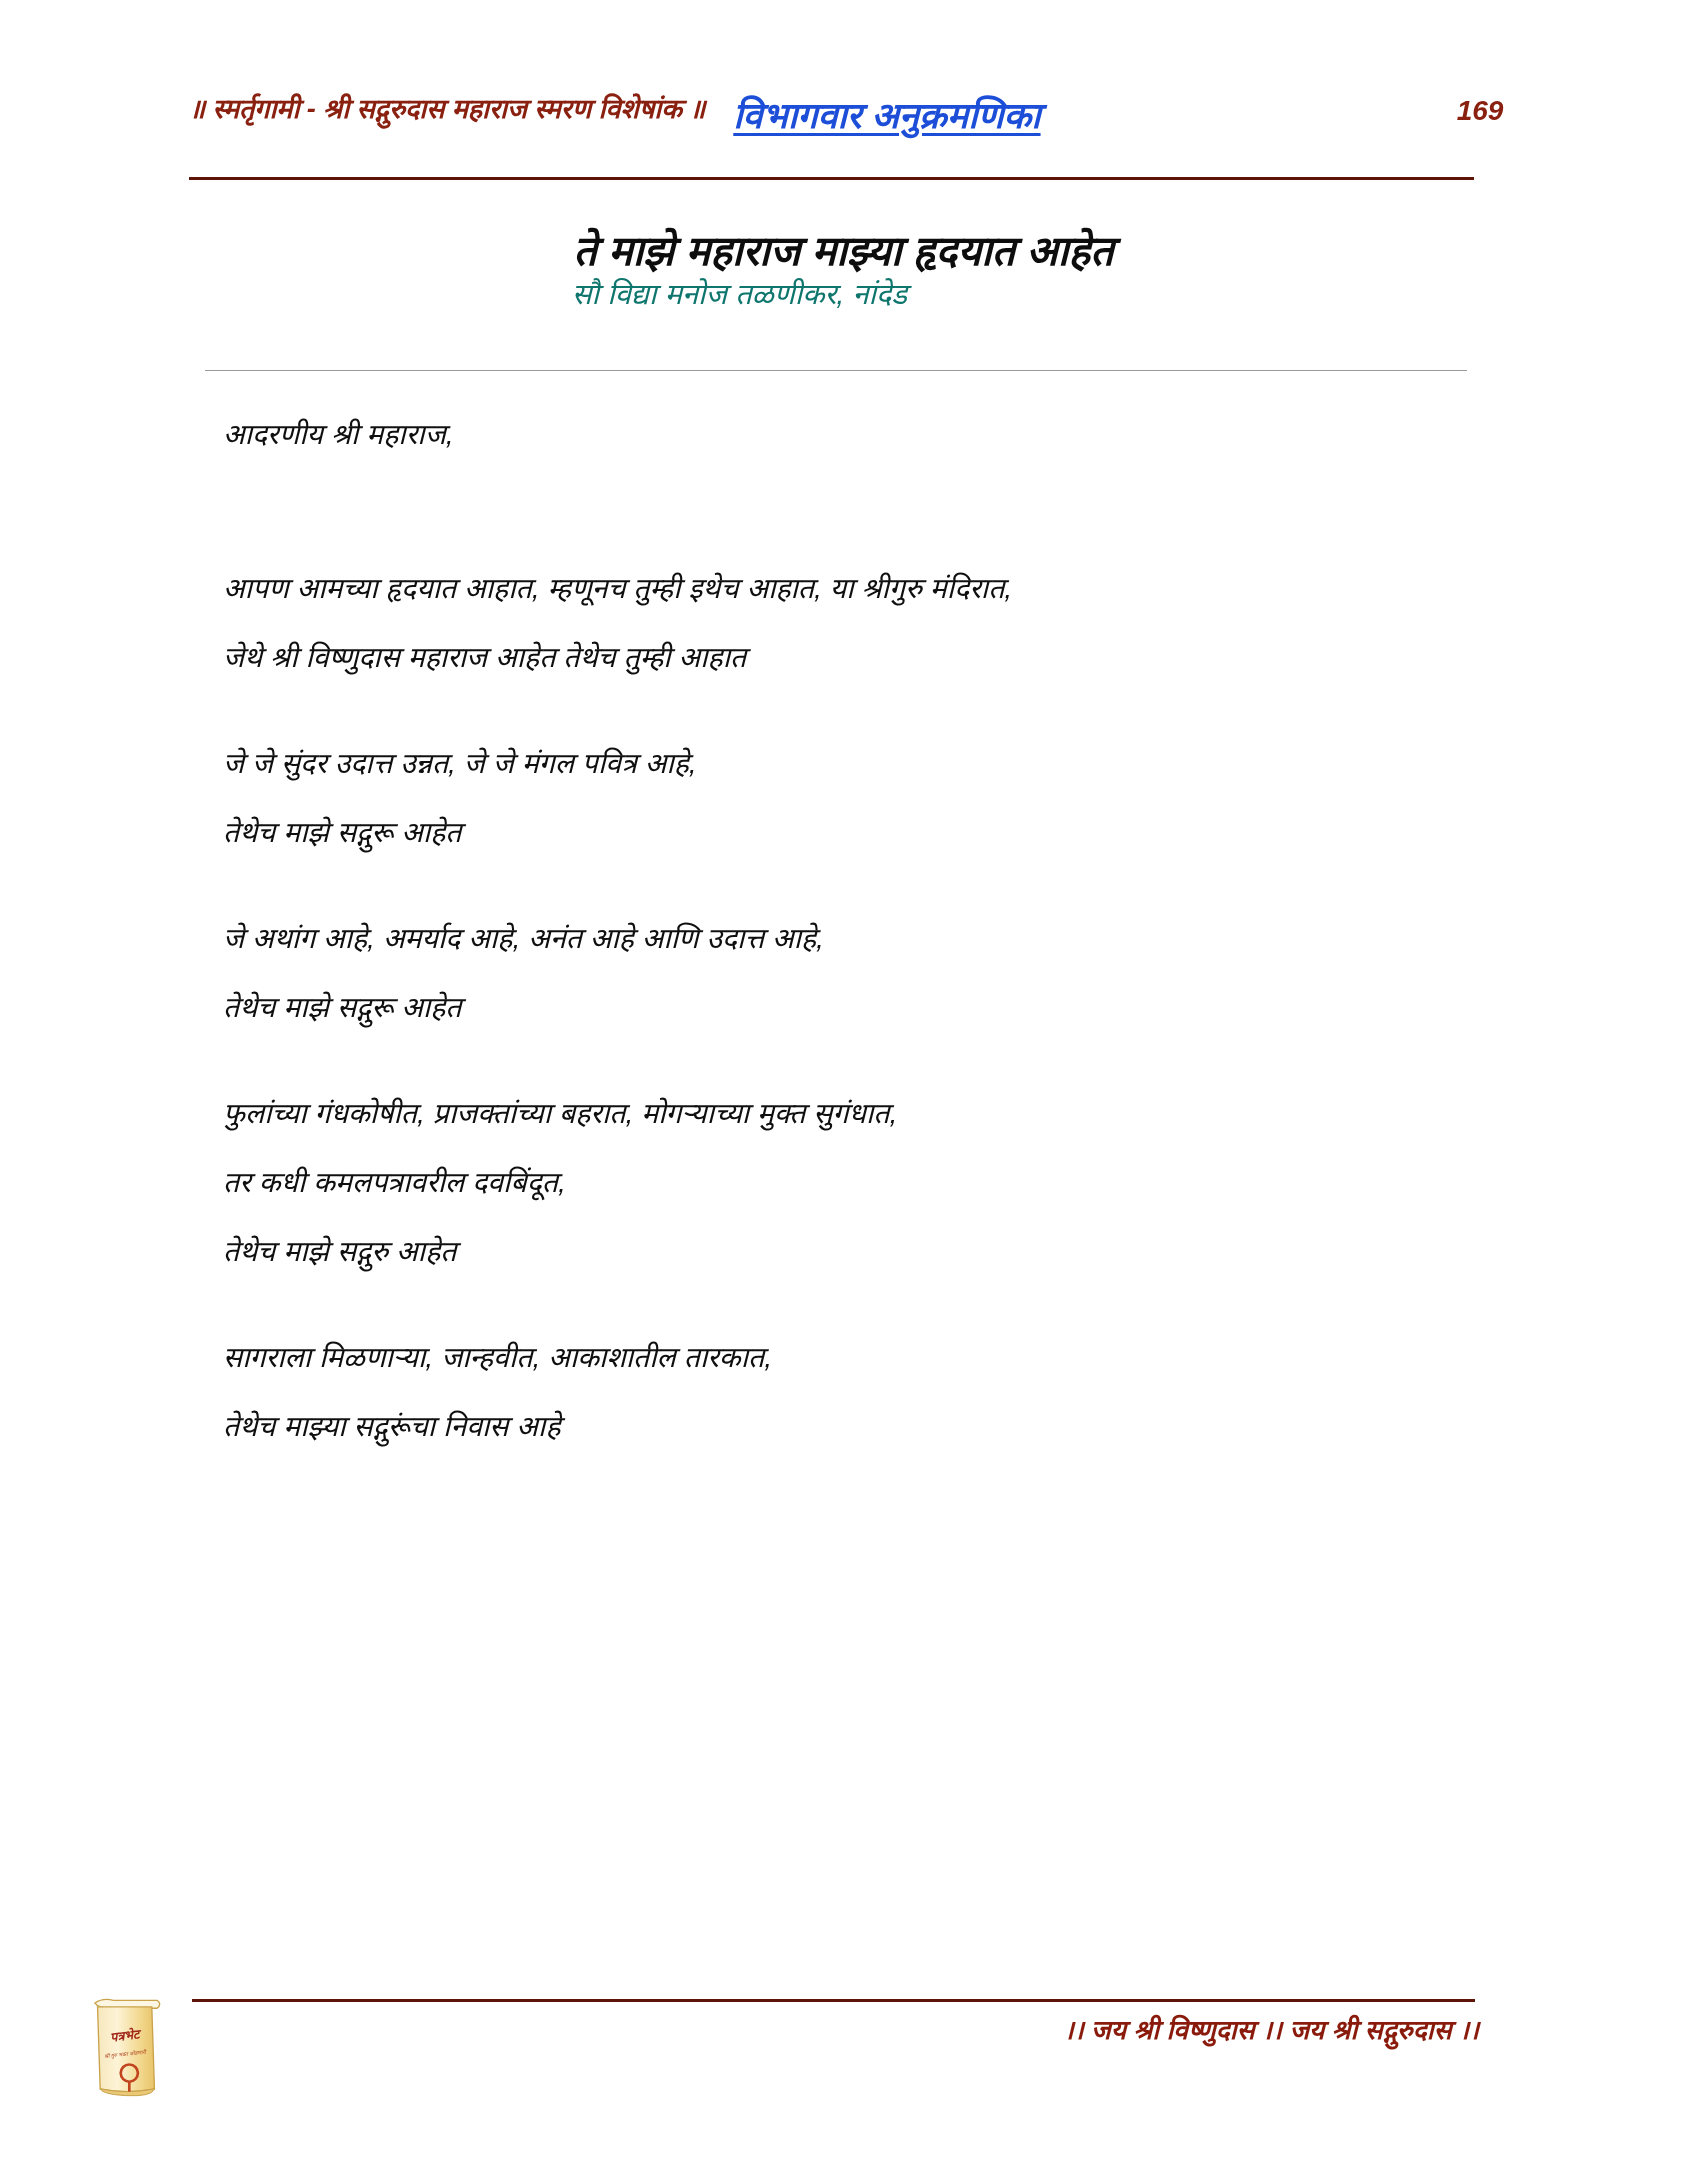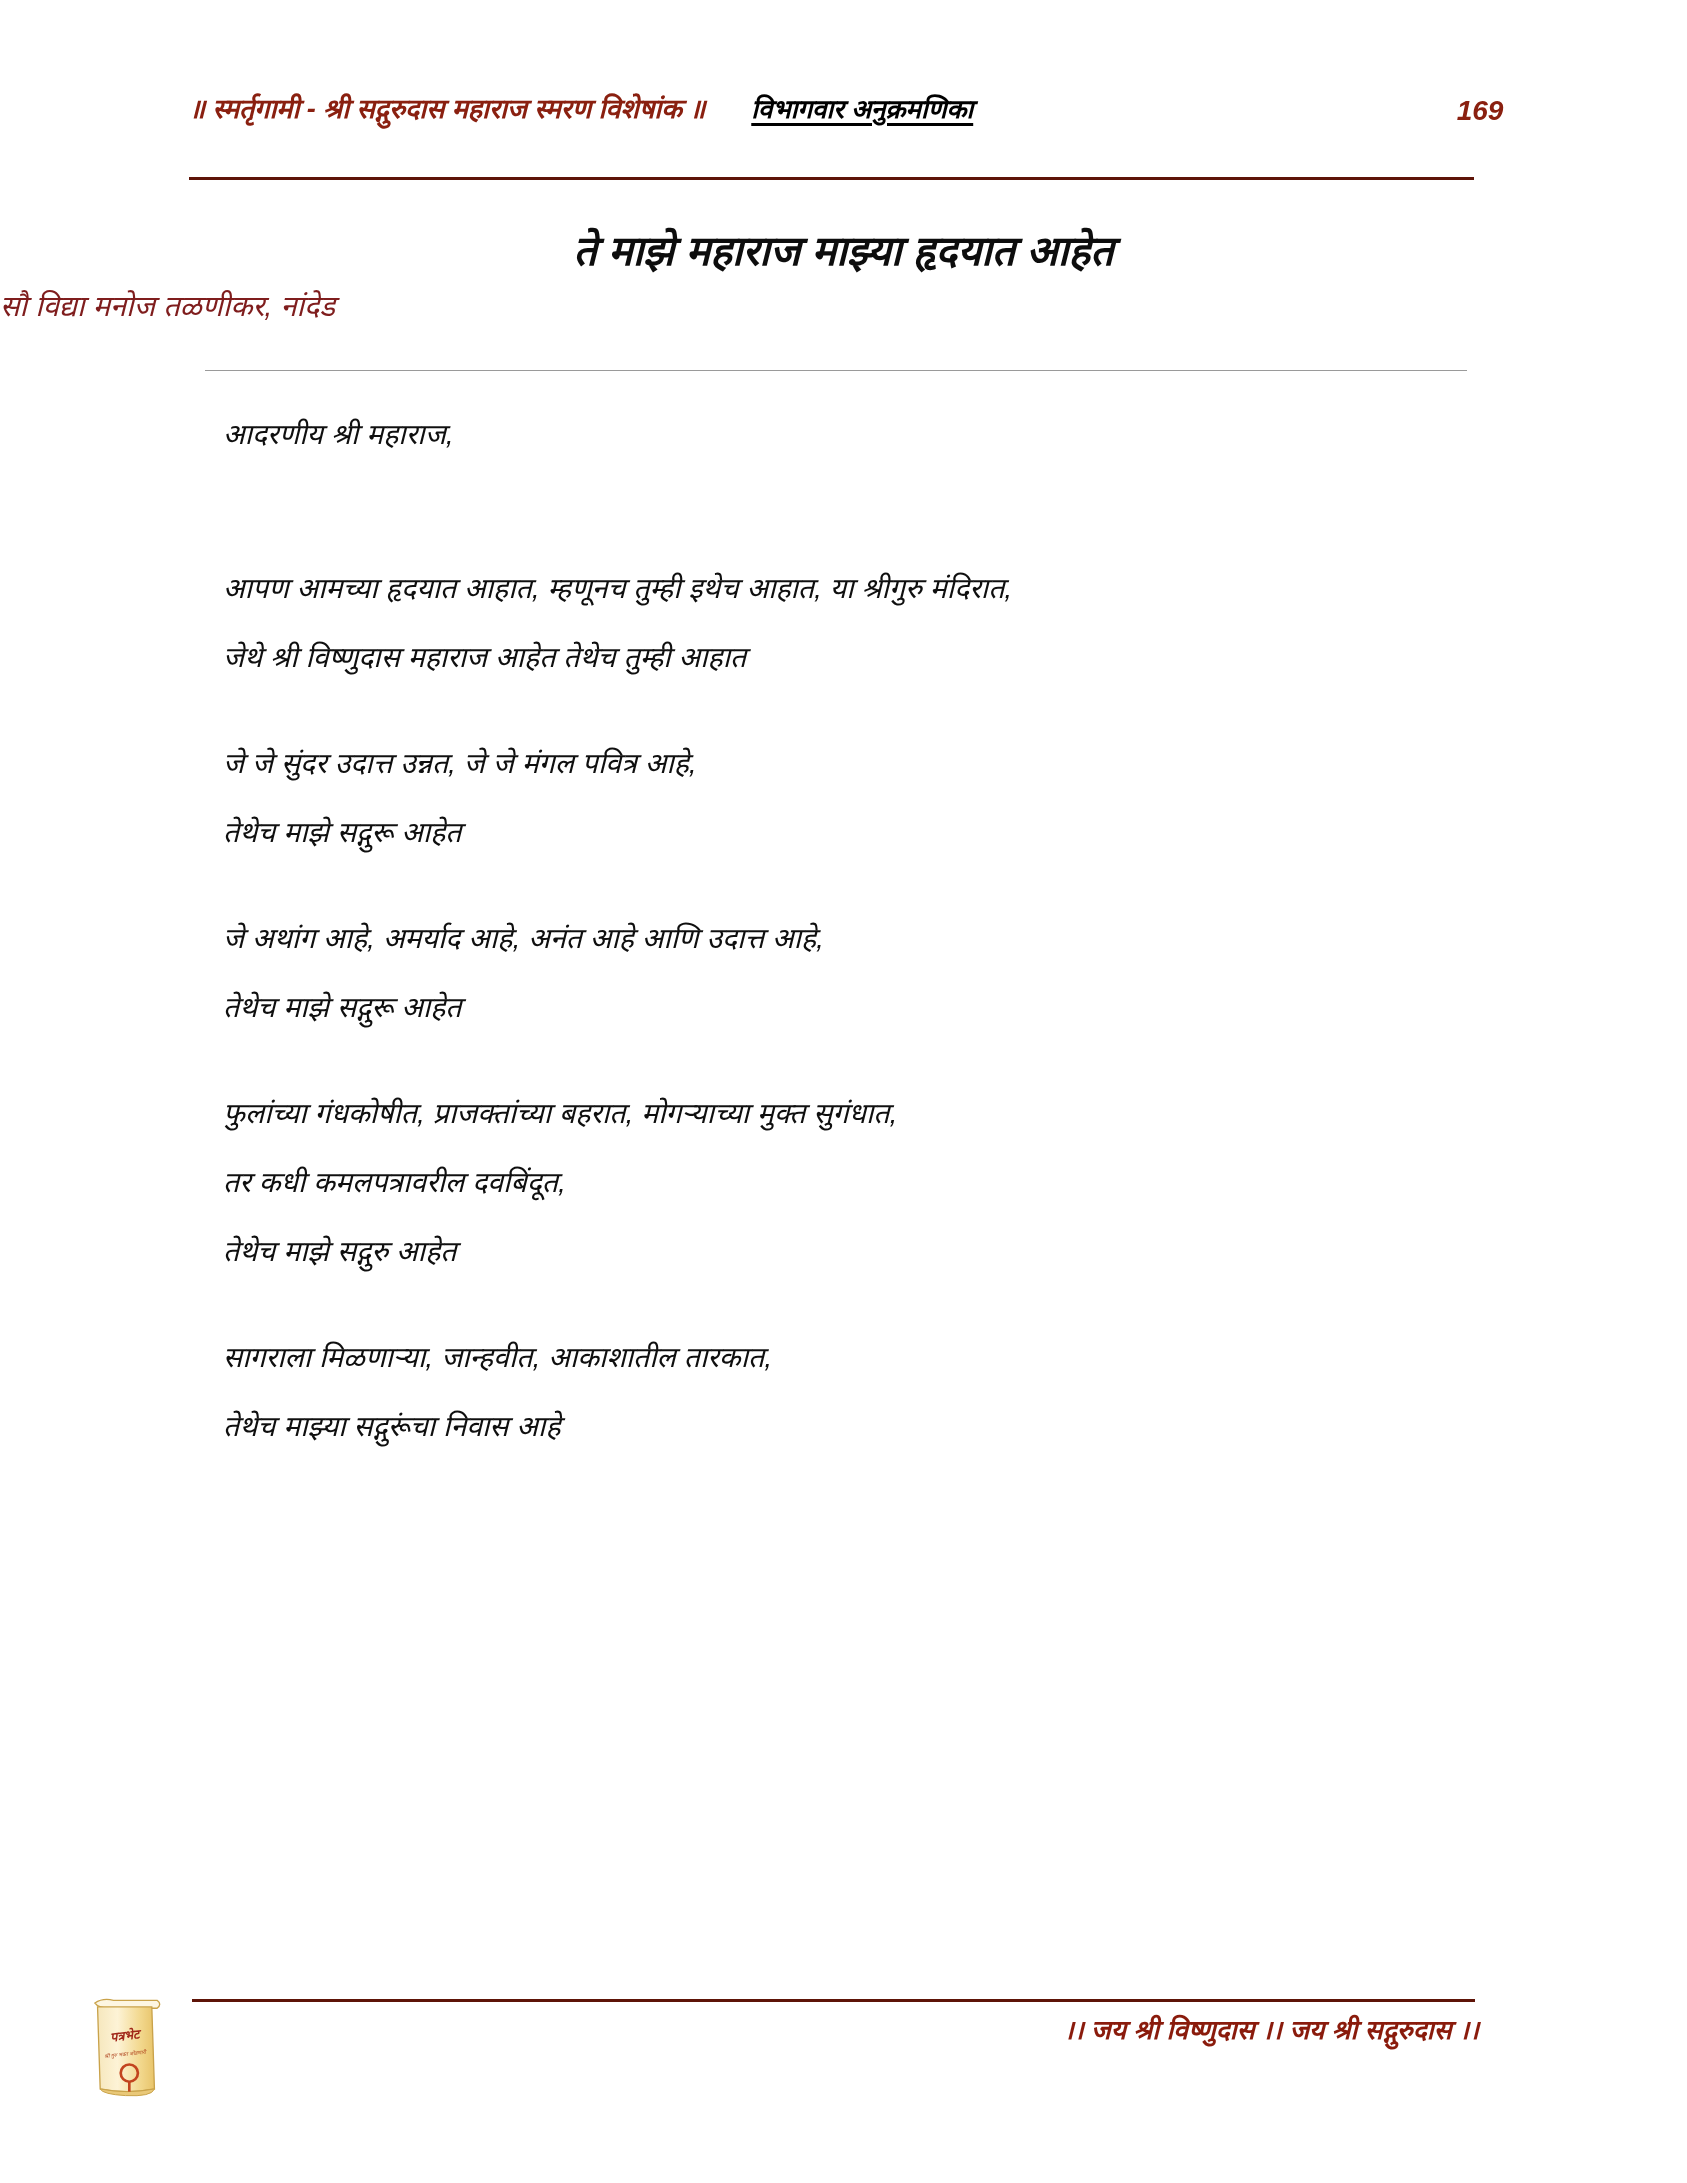--- a/index.html
+++ b/index.html
@@ -36,28 +36,28 @@
   }
   .header-title {
     color: #8a2010;
     font-size: 27px;
     font-weight: bold;
     white-space: nowrap;
     letter-spacing: -0.1px;
     line-height: 1.25;
   }
   .header-link {
-    color: #000000;
-    font-size: 26px;
+    color: #1d4ed8;
+    font-size: 36px;
     font-weight: bold;
     white-space: nowrap;
     text-decoration: underline;
     text-decoration-thickness: 2.6px;
     text-underline-offset: 4.6px;
-    margin-left: 46px;
+    margin-left: 28px;
     line-height: 1.25;
   }
   .header-page-number {
     color: #8a2010;
     font-size: 28px;
     font-weight: bold;
     margin-left: auto;
     padding-right: 2.6px;
     line-height: 1.25;
   }
@@ -78,25 +78,25 @@
     left: 0;
     width: 1687px;
     text-align: center;
     color: #0d0d0d;
     font-size: 41px;
     font-weight: bold;
     line-height: 1.3;
   }
   .doc-author {
     position: absolute;
-    top: 288px;
+    top: 276px;
     left: 0;
     width: 1479px;
-    text-align: left;
-    color: #7f1d1d;
+    text-align: center;
+    color: #0f766e;
     font-size: 29px;
     line-height: 1.3;
   }
 
   .title-rule {
     position: absolute;
     top: 370px;
     left: 205px;
     width: 1262px;
     height: 1.3px;

